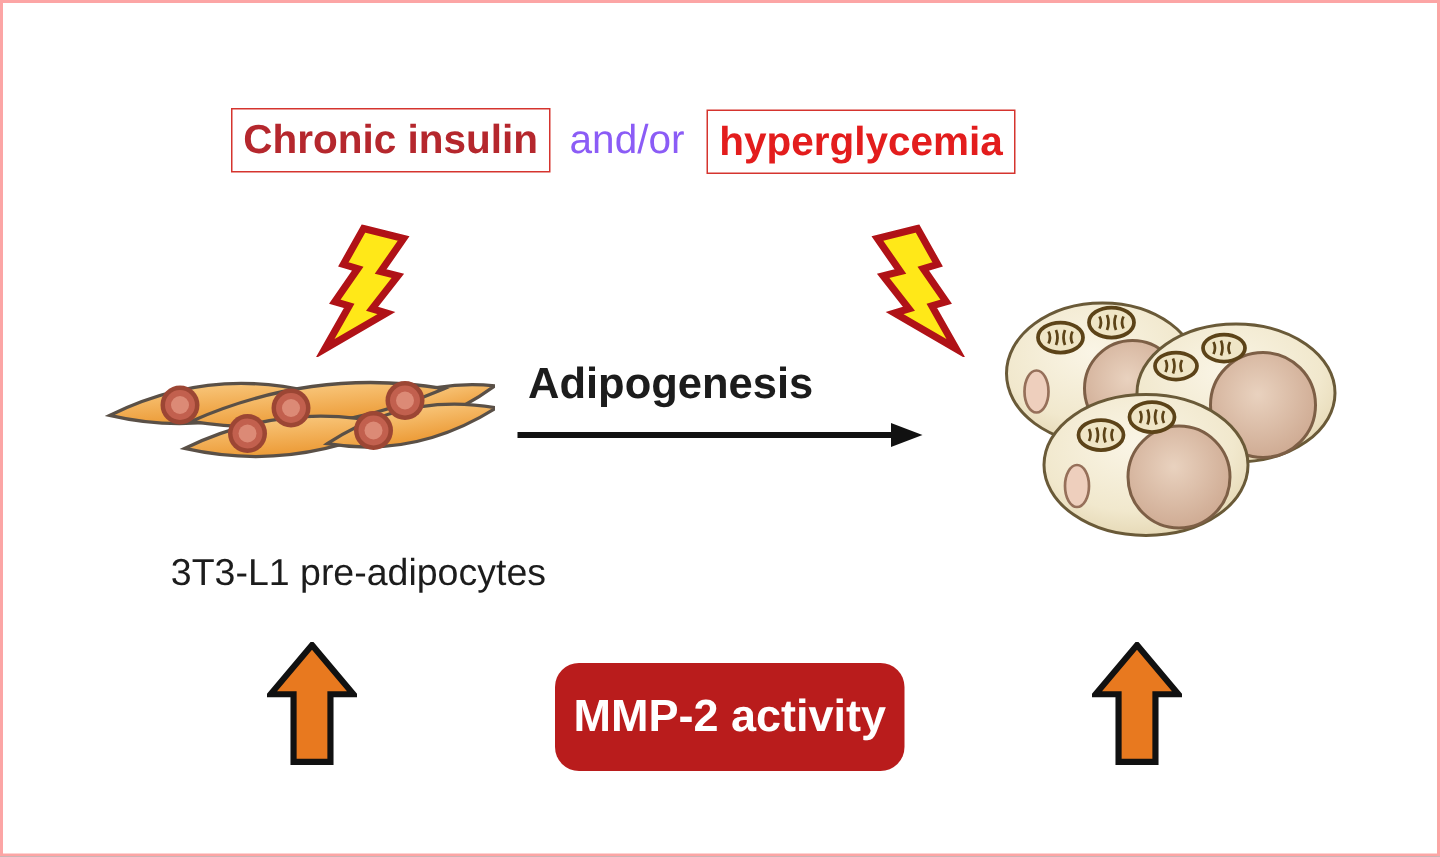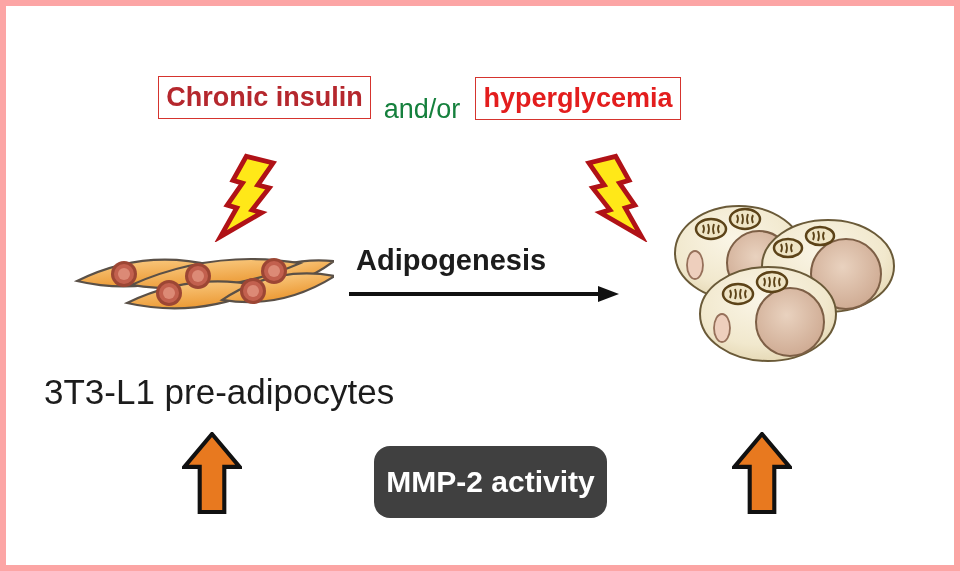--- a/index.html
+++ b/index.html
@@ -1,54 +1,54 @@
 <!DOCTYPE html>
 <html><head>
 <meta charset="utf-8">
 <style>
   html,body{margin:0;padding:0;background:#888;}
   *{box-sizing:border-box;}
   .canvas{
     position:relative;
     width:960px;height:571px;
     background:#ffffff;
-    border:6px solid #fca5a5;
+    border:2px solid #fca5a5;
     font-family:"Liberation Sans", sans-serif;
     overflow:hidden;
     margin:0 auto;
   }
   .abs{position:absolute;}
   .stim-box{
     height:43px;
     border:1.5px solid #d5342e;
     background:#fff;
     display:flex;align-items:center;justify-content:center;
     font-weight:bold;font-size:27px;
     white-space:nowrap;
   }
   .stim-box.chronic{left:152px;top:70px;width:213px;color:#b5272d;}
   .stim-box.hyper{left:469px;top:71px;width:206px;color:#e31d1d;}
   .andor{
-    left:358px;top:82px;width:116px;height:43px;
+    left:358px;top:70px;width:116px;height:43px;
     display:flex;align-items:center;justify-content:center;
-    font-size:27px;color:#15803d;
+    font-size:27px;color:#8b5cf6;
   }
   .adipo-label{
     left:350px;top:238px;width:262px;
     text-align:left;
     font-weight:bold;font-size:29px;color:#1c1c1c;
   }
   .cell-label{
-    font-size:35px;color:#1c1c1c;text-align:left;white-space:nowrap;
+    font-size:25px;color:#1c1c1c;text-align:right;white-space:nowrap;
   }
   .cell-label.left{left:38px;top:366px;width:324px;}
   .cell-label.right{left:628px;top:372px;width:296px;}
   .mmp-box{
     left:368px;top:440px;width:233px;height:72px;
-    background:#404040;border-radius:16px;
+    background:#b91c1c;border-radius:16px;
     display:flex;align-items:center;justify-content:center;
     color:#fff;font-weight:bold;font-size:30px;
     white-space:nowrap;
   }
   svg{display:block;}
 </style>
 </head>
 <body>
 
 <div class="canvas">

